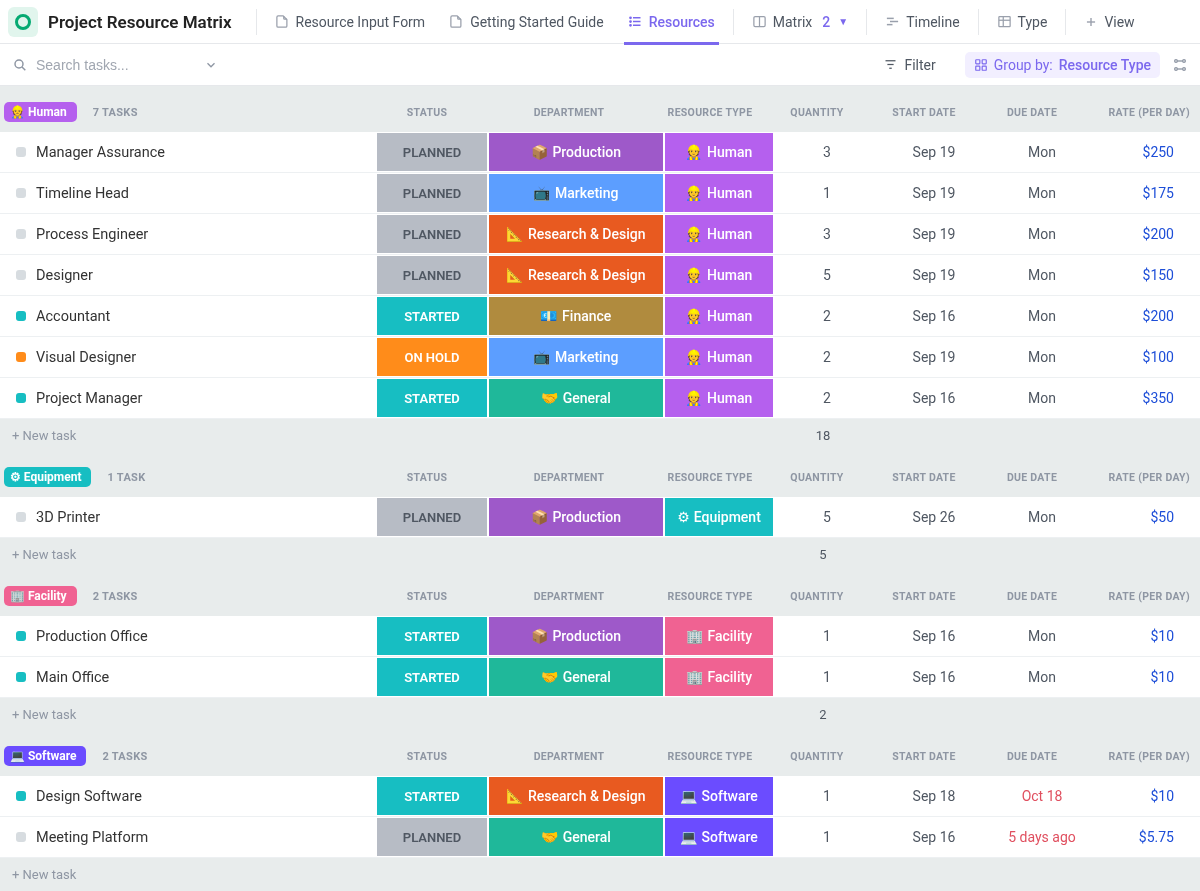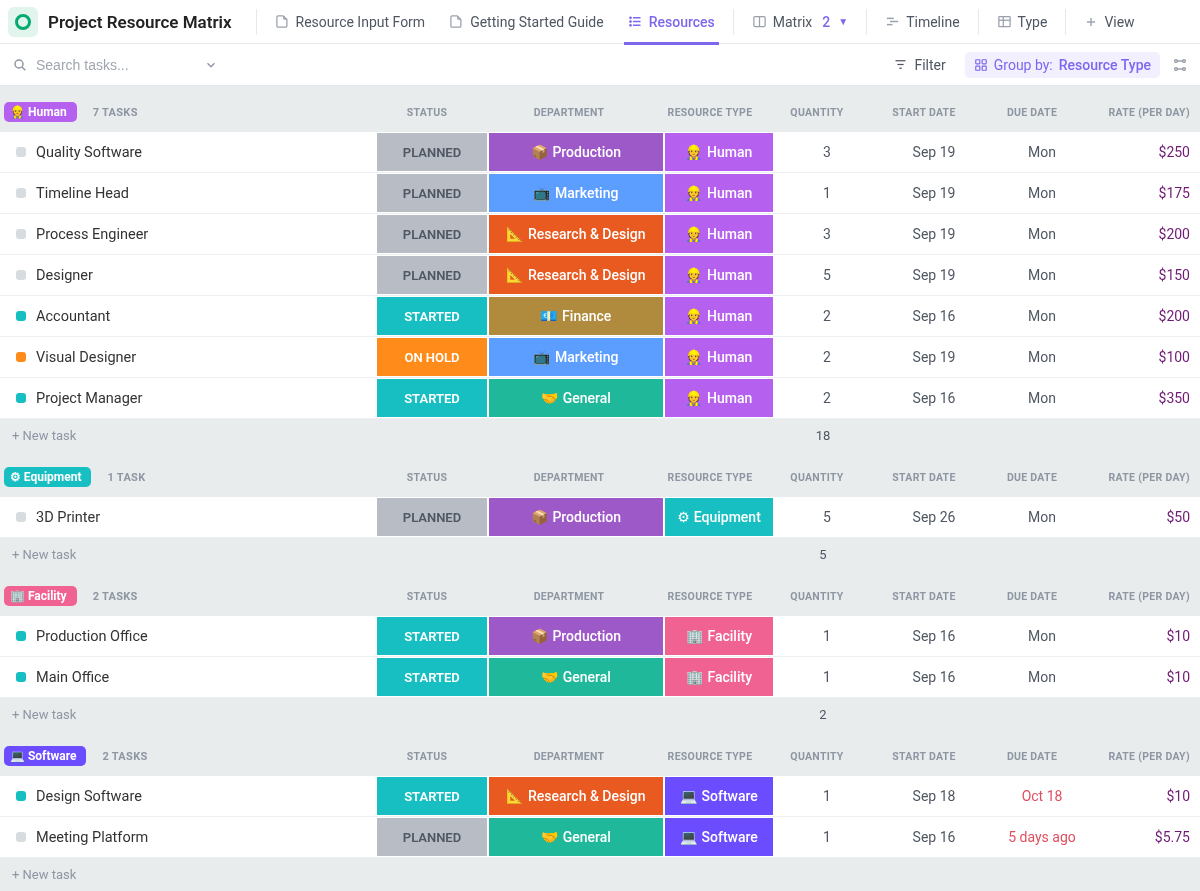--- a/index.html
+++ b/index.html
@@ -132,21 +132,21 @@
   margin:1px;
 }
 .cell-restype {
   flex:0 0 108px;
   display:flex; align-items:center; justify-content:center;
   color:#fff; font-weight:500; font-size:14px;
   margin:1px;
 }
 .cell-qty { flex:0 0 106px; display:flex; align-items:center; justify-content:center; color:#4f5762;}
 .cell-date { flex:0 0 108px; display:flex; align-items:center; justify-content:center; color:#4f5762;}
-.cell-rate { flex:1; display:flex; align-items:center; justify-content:flex-end; padding-right:10px; color:#701a75;}
+.cell-rate { flex:1; display:flex; align-items:center; justify-content:flex-end; padding-right:26px; color:#1d4ed8;}
 .new-task-row {
   height:32px; display:flex; align-items:center; padding-left:12px;
   color:#8e96a3; font-size:13px; cursor:pointer;
 }
 .overdue { color:#e04f5f;}
 svg { display:block;}
 </style>
 </head>
 <body>
 
@@ -253,21 +253,21 @@
   <div class="tb-btn">
     <span>
       <svg width="15" height="15" viewBox="0 0 24 24" fill="none" stroke="currentColor" stroke-width="2">
           <line x1="4" y1="6" x2="20" y2="6"></line>
           <line x1="7" y1="12" x2="17" y2="12"></line>
           <line x1="10" y1="18" x2="14" y2="18"></line>
         </svg>
     </span>
     <span>Filter</span>
   </div>
-  <div class="tb-btn group" style="margin-left:10px;">
+  <div class="tb-btn group" style="margin-left:20px;">
     <span>
       <svg width="14" height="14" viewBox="0 0 24 24" fill="none" stroke="currentColor" stroke-width="2">
           <rect x="3" y="3" width="7" height="7" rx="1"></rect>
           <rect x="14" y="3" width="7" height="7" rx="1"></rect>
           <rect x="3" y="14" width="7" height="7" rx="1"></rect>
           <rect x="14" y="14" width="7" height="7" rx="1"></rect>
         </svg>
     </span>
     <span>Group by:</span>
     <span class="lbl2">Resource Type</span>
@@ -298,21 +298,21 @@
           <div class="colh" style="width: 108px;">RESOURCE TYPE</div>
           <div class="colh" style="width: 106px;">QUANTITY</div>
           <div class="colh" style="width: 108px;">START DATE</div>
           <div class="colh" style="width: 108px;">DUE DATE</div>
           <div class="colh" style="width: 110px; text-align: right; padding-right: 6px;">RATE (PER DAY)</div>
         </div>
       </div>
       <div class="row">
         <div class="cell-name">
           <div class="dot" style="background:#d7dce0"></div>
-          <span class="task-name">Quality Software</span>
+          <span class="task-name">Manager Assurance</span>
         </div>
         <div class="cell-status" style="background: rgb(183, 188, 197); color: rgb(79, 87, 98);">PLANNED</div>
         <div class="cell-dept" style="background: rgb(158, 89, 201);"><span style="margin-right:4px">📦</span>Production</div>
         <div class="cell-restype" style="background: rgb(181, 96, 238);"><span style="margin-right:4px">👷</span>Human</div>
         <div class="cell-qty">3</div>
         <div class="cell-date">Sep 19</div>
         <div class="cell-date">Mon</div>
         <div class="cell-rate">$250</div>
       </div>
       <div class="row">

